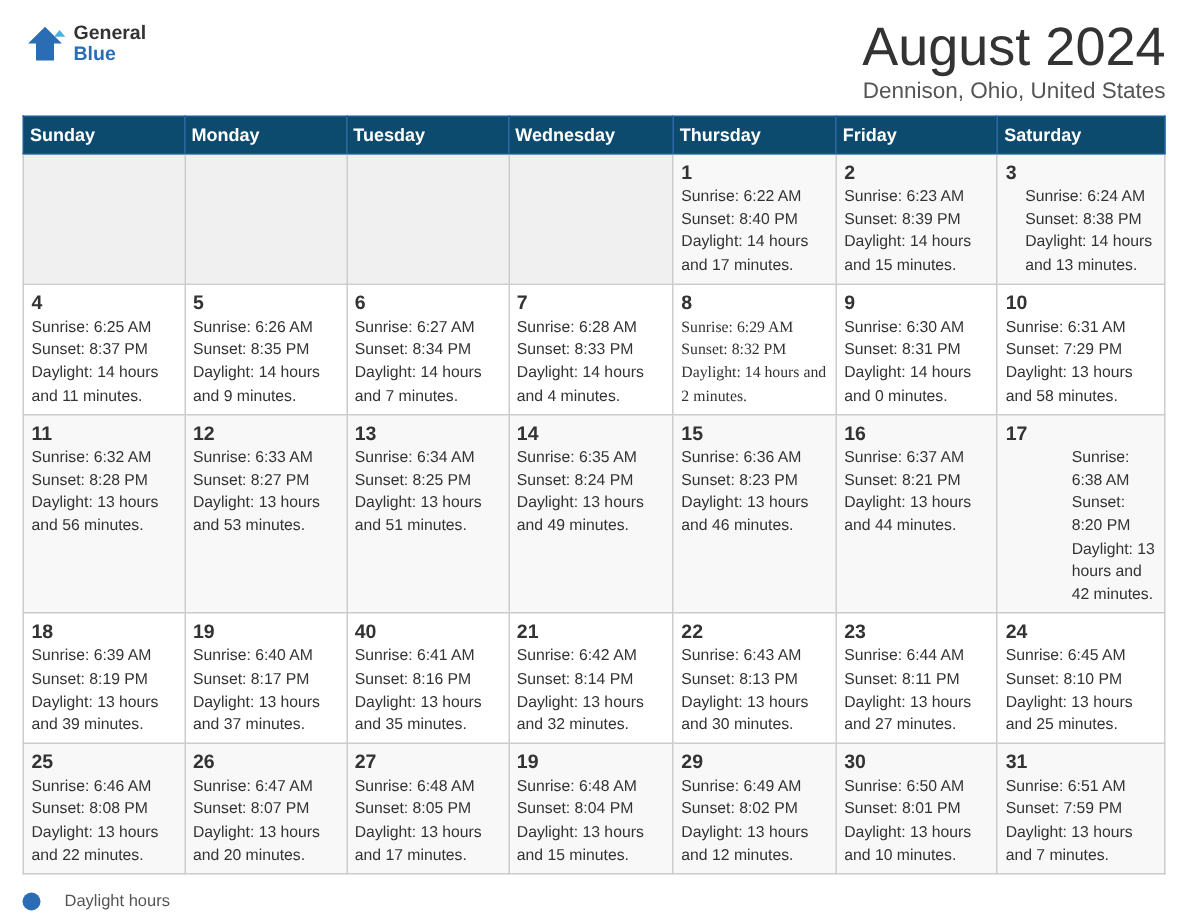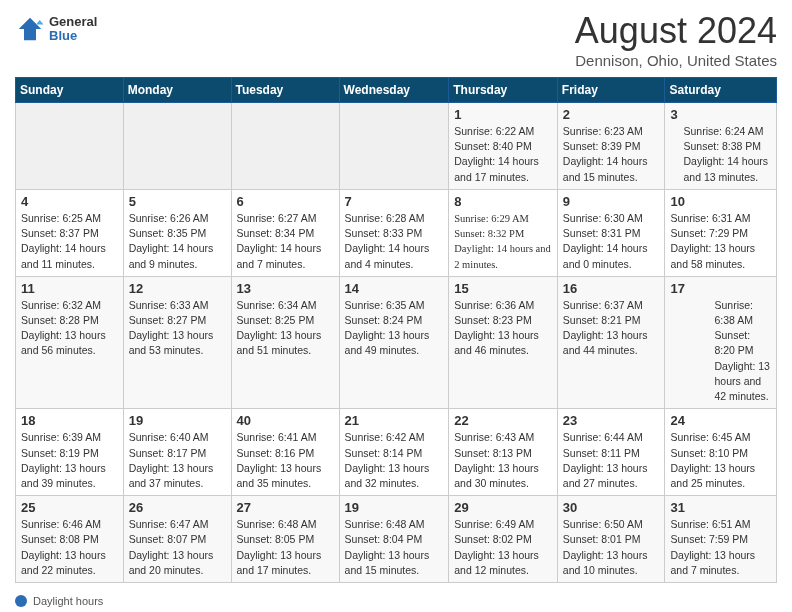--- a/index.html
+++ b/index.html
@@ -89,21 +89,21 @@
     }
     .empty-cell {
       background: #f0f0f0 !important;
     }
     .footer {
       margin-top: 12px;
       font-size: 11px;
       color: #555;
       display: flex;
       align-items: center;
-      gap: 6px;
+      gap: 16px;
     }
     .footer-dot {
       width: 12px;
       height: 12px;
       background: #2a6db5;
       border-radius: 50%;
       display: inline-block;
     }
   </style>
 </head>

